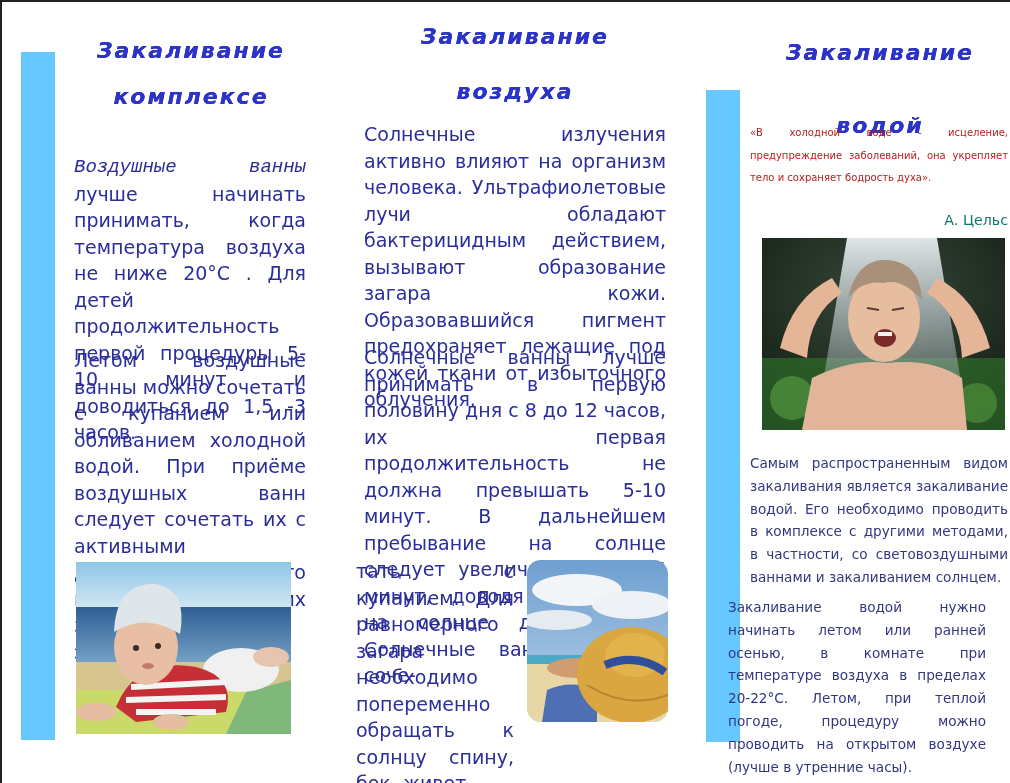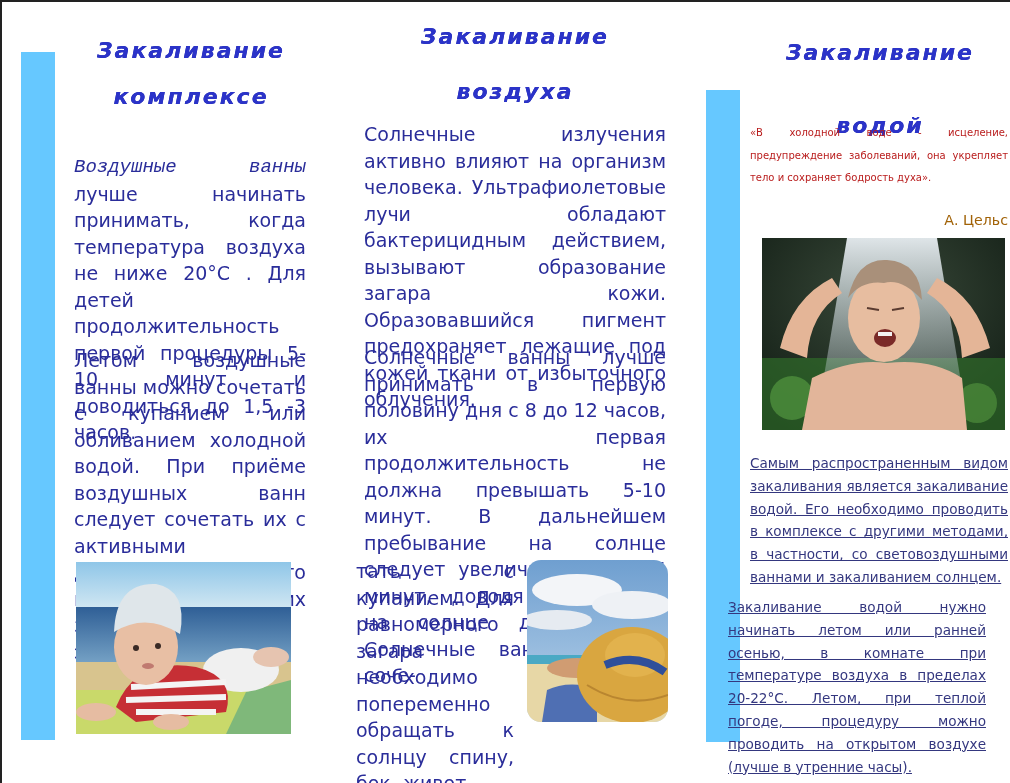--- a/index.html
+++ b/index.html
@@ -14,24 +14,24 @@
     .heading {
       position:absolute; color:#2b33c9; font-weight:bold; font-style:italic;
       font-family:"DejaVu Sans", sans-serif; font-size:22px; letter-spacing:2px;
       text-align:center; white-space:nowrap;
       text-shadow:0 0 0.5px #1a22a0;
     }
     .para {
       position:absolute; color:#2a2d9a; font-family:"DejaVu Sans", sans-serif;
       font-size:19px; line-height:26.5px; text-align:justify; margin:0;
     }
-    .para.tight { line-height:22.8px; font-size:13.6px; color:#34377f;text-decoration:underline; }
+    .para.tight { line-height:22.8px; font-size:13.6px; color:#34377f; }
     .para.quote { line-height:22.5px; font-size:10px; color:#b91c1c; }
     .italic { font-style:italic;font-family:Liberation Mono, monospace; }
-    .author { position:absolute; color:#a16207; font-size:14.2px; text-align:right; }
+    .author { position:absolute; color:#0f766e; font-size:14.2px; text-align:right; }
     .photo { position:absolute; overflow:hidden; }
     .photo svg { display:block; width:100%; height:100%; }
   </style>
 </head>
 <body>
 
 <div class="frame-left"></div>
 <div class="frame-top"></div>
 
 <div class="bar" style="left:21px; top:52px; width:34px; height:688px;"></div>

